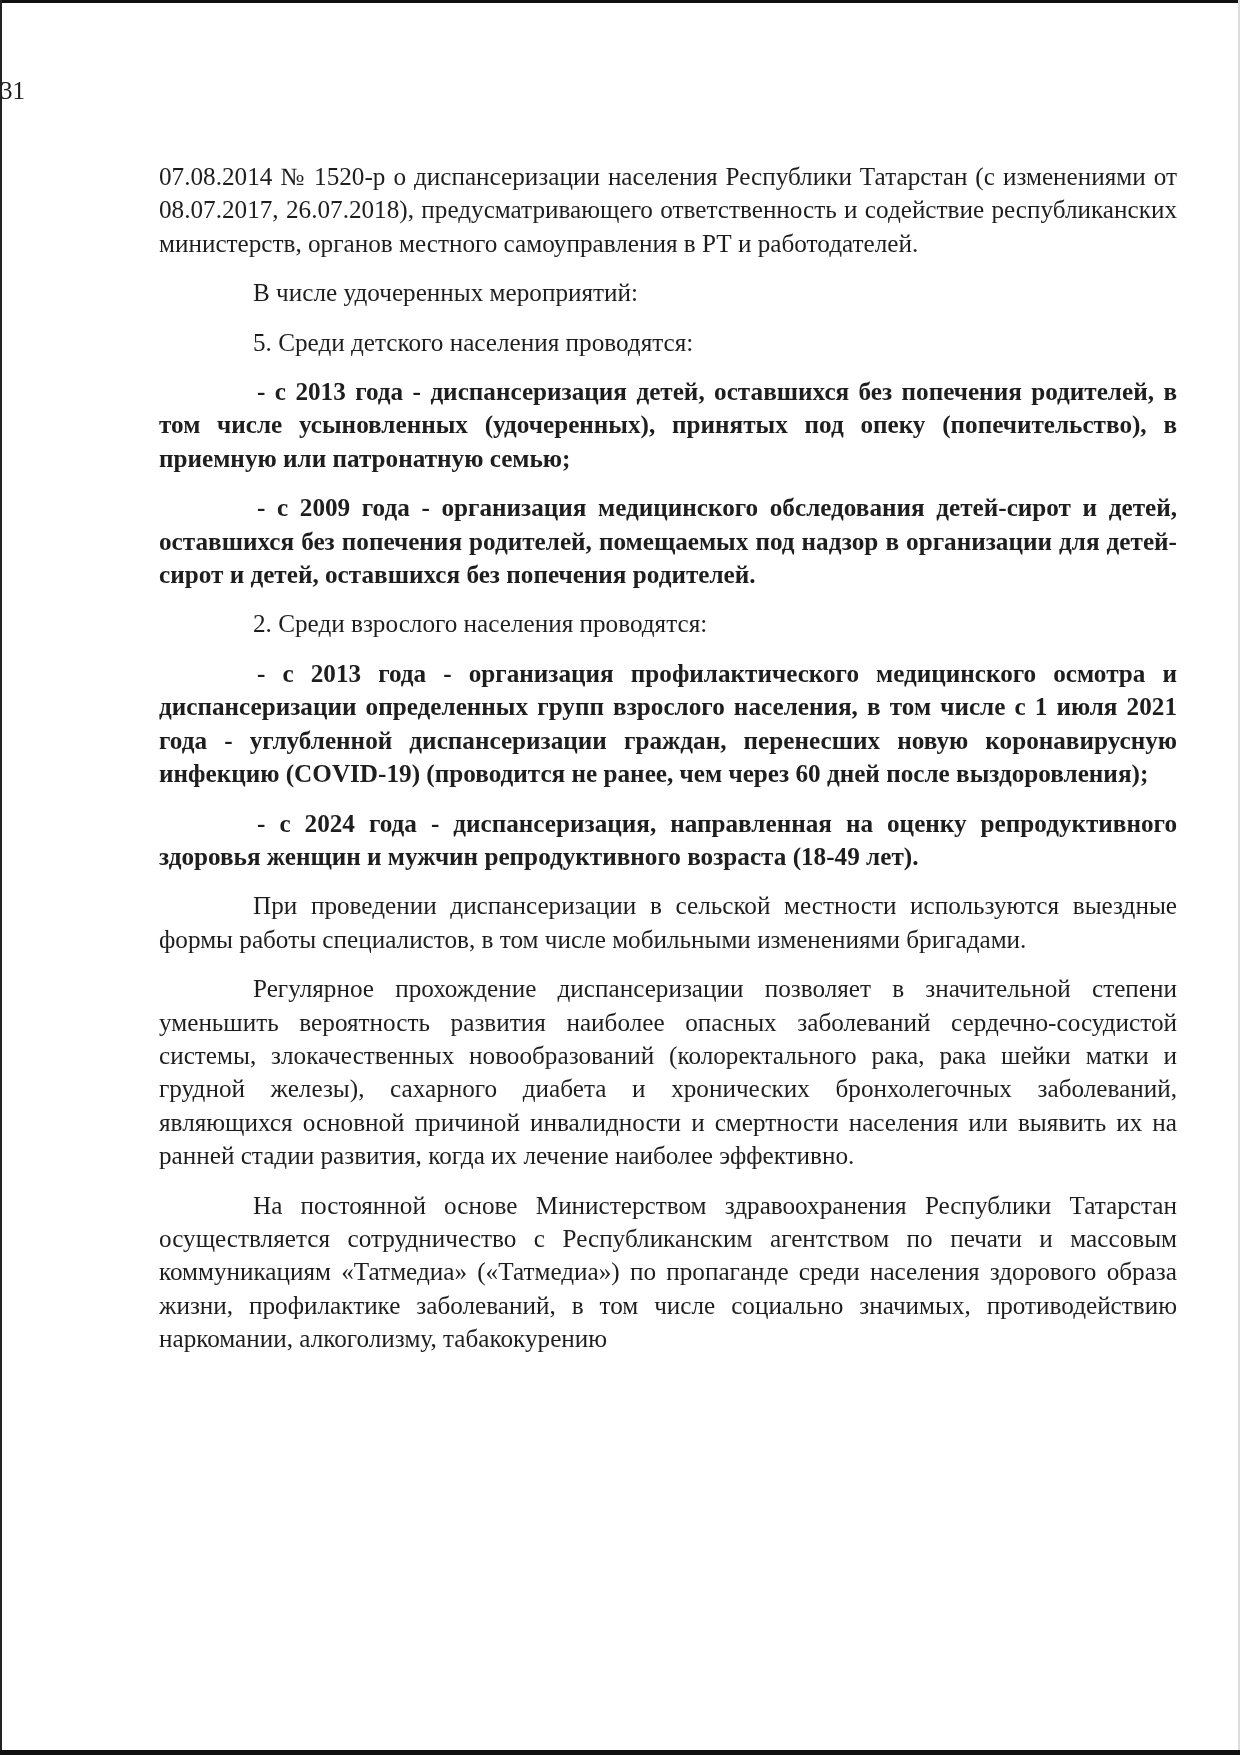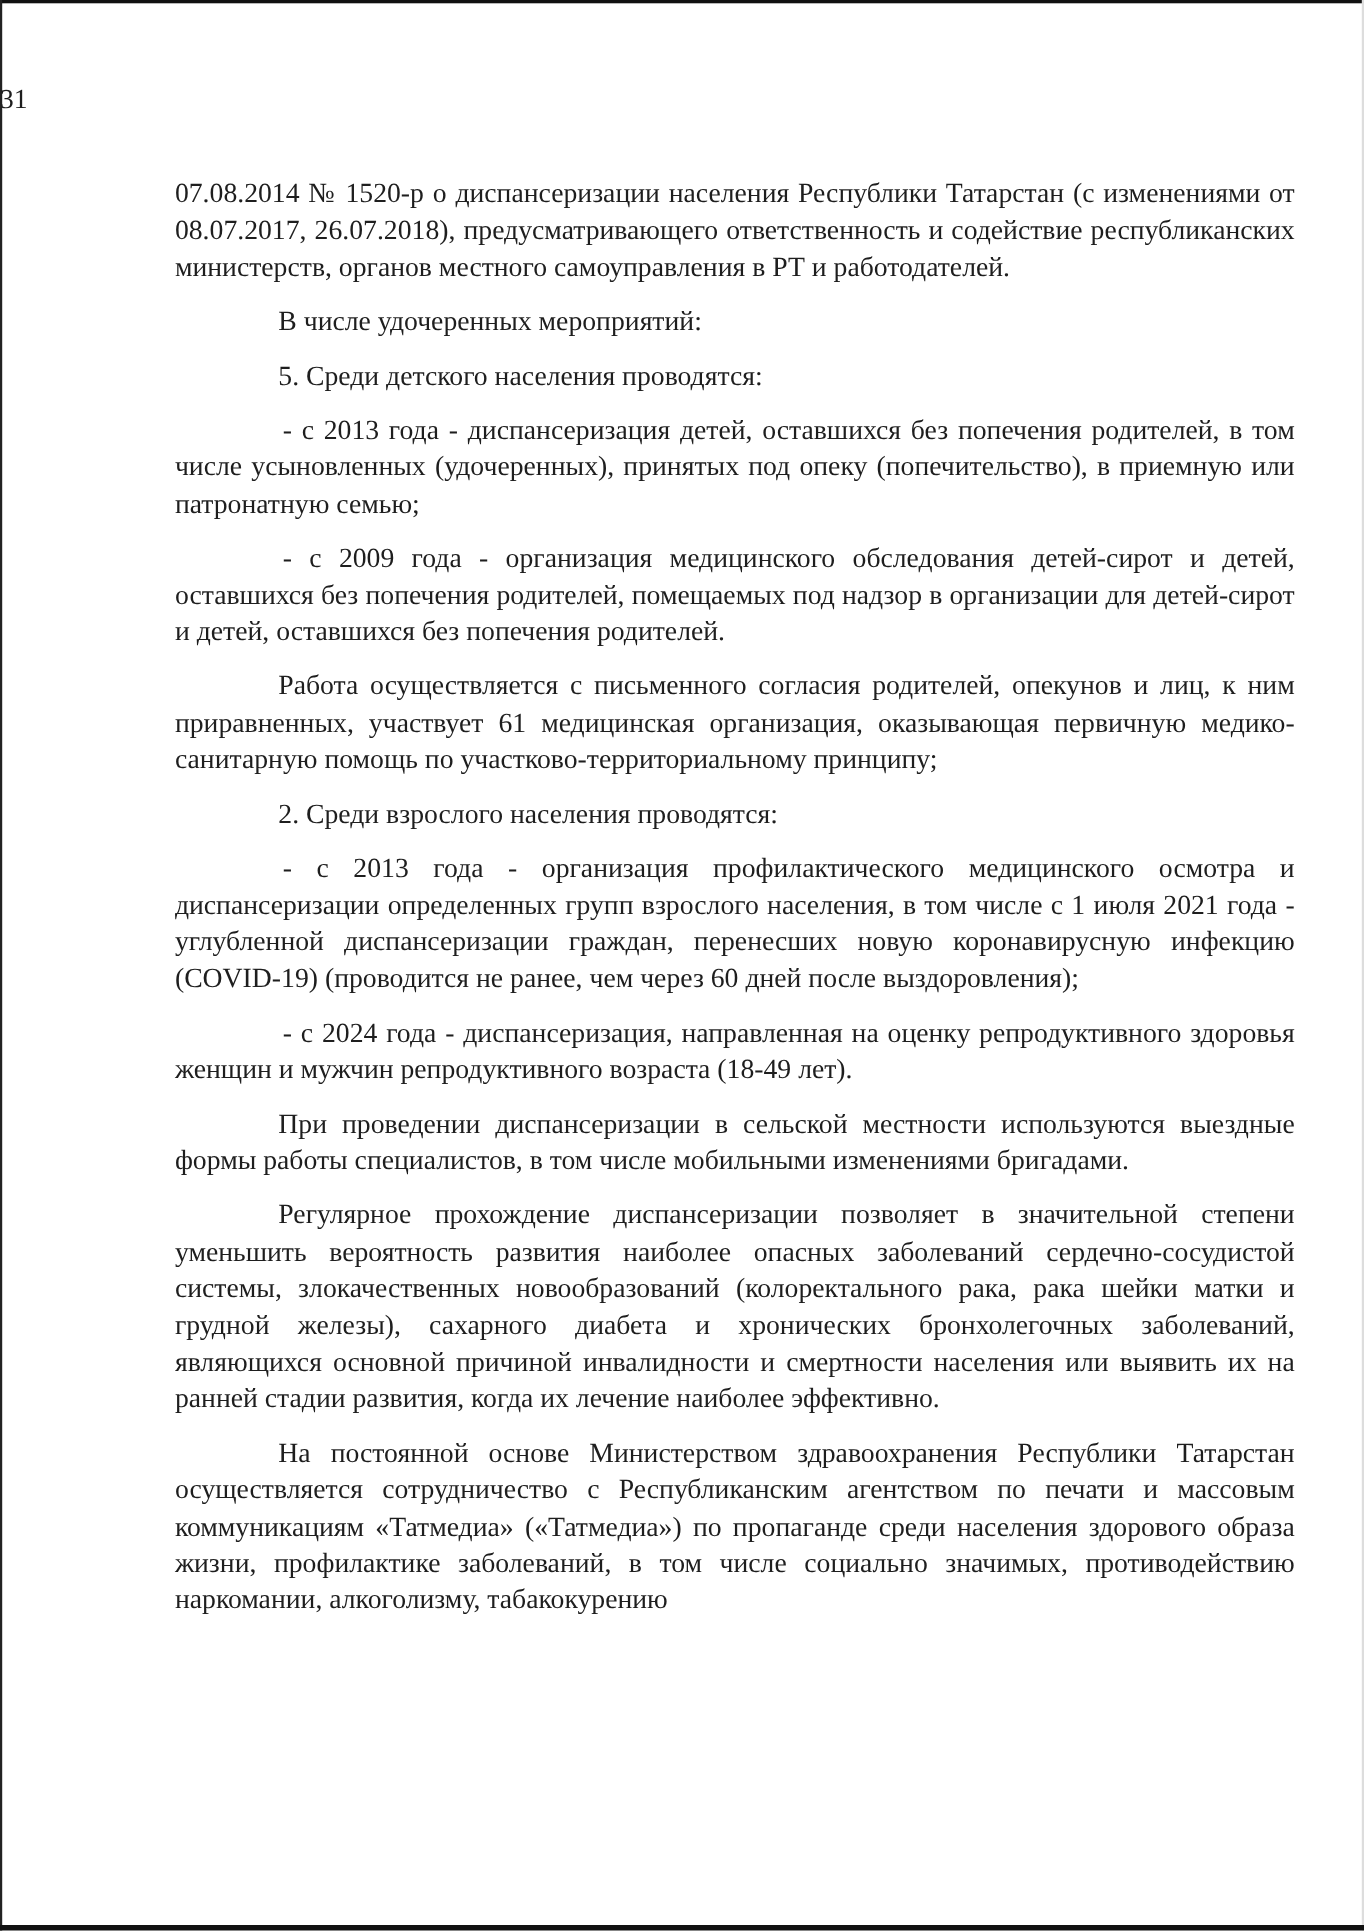--- a/index.html
+++ b/index.html
@@ -50,38 +50,38 @@
     .para {
       margin: 16px;
       text-align: justify;
       text-align-last: left;
     }
     .para.indent {
       text-indent: 94px;
     }
     .para.indent-dash {
       text-indent: 98px;
+      font-weight: bold;
     }
   </style>
 </head>
 <body>
 
 <div class="scan-edge-top"></div>
 <div class="scan-edge-left"></div>
 <div class="scan-edge-right"></div>
 <div class="scan-edge-bottom"></div>
 
 <div class="page-number">31</div>
 
 <div class="body-text">
   <p class="para">07.08.2014 № 1520-р о диспансеризации населения Республики Татарстан (с изменениями от 08.07.2017, 26.07.2018), предусматривающего ответственность и содействие республиканских министерств, органов местного самоуправления в РТ и работодателей.</p>
   <p class="para indent">В числе удочеренных мероприятий:</p>
   <p class="para indent">5. Среди детского населения проводятся:</p>
   <p class="para indent-dash">- с 2013 года - диспансеризация детей, оставшихся без попечения родителей, в том числе усыновленных (удочеренных), принятых под опеку (попечительство), в приемную или патронатную семью;</p>
   <p class="para indent-dash">- с 2009 года -  организация медицинского обследования детей-сирот и детей, оставшихся без попечения родителей, помещаемых под надзор в организации для детей-сирот и детей, оставшихся без попечения родителей.</p>
-  <p class="para indent">Работа осуществляется с  письменного согласия родителей, опекунов и лиц, к ним приравненных, участвует 61 медицинская организация, оказывающая первичную медико-санитарную помощь по участково-территориальному принципу;</p>
   <p class="para indent">2.  Среди взрослого населения проводятся:</p>
   <p class="para indent-dash">- с 2013 года - организация профилактического медицинского осмотра и диспансеризации определенных групп взрослого населения, в том числе с 1 июля 2021 года - углубленной диспансеризации граждан, перенесших новую коронавирусную инфекцию (COVID-19) (проводится не ранее, чем через 60 дней после выздоровления);</p>
   <p class="para indent-dash">- с 2024 года - диспансеризация, направленная на оценку репродуктивного здоровья женщин и мужчин репродуктивного возраста (18-49 лет).</p>
   <p class="para indent">При проведении диспансеризации в сельской местности используются выездные формы работы специалистов, в том числе мобильными изменениями бригадами.</p>
   <p class="para indent">Регулярное прохождение диспансеризации позволяет в значительной степени уменьшить вероятность развития наиболее опасных заболеваний сердечно-сосудистой системы, злокачественных новообразований (колоректального рака, рака шейки матки и грудной железы), сахарного диабета и хронических бронхолегочных заболеваний, являющихся основной причиной инвалидности и смертности населения  или выявить их на ранней стадии развития, когда их лечение наиболее эффективно.</p>
   <p class="para indent">На постоянной основе Министерством здравоохранения Республики Татарстан осуществляется сотрудничество с Республиканским агентством по печати и массовым коммуникациям «Татмедиа» («Татмедиа») по пропаганде среди населения здорового образа жизни, профилактике заболеваний, в том числе социально значимых, противодействию наркомании, алкоголизму, табакокурению</p>
 </div>
 
 </body></html>

